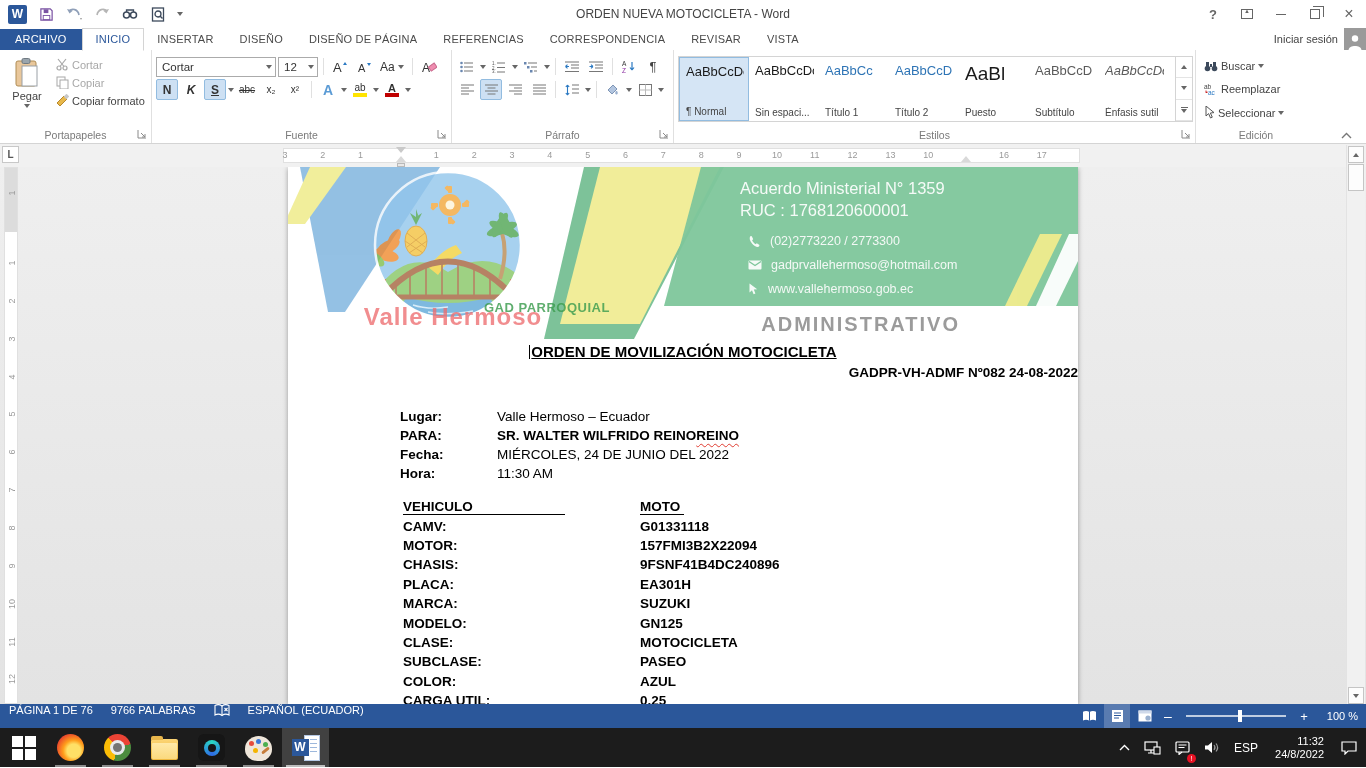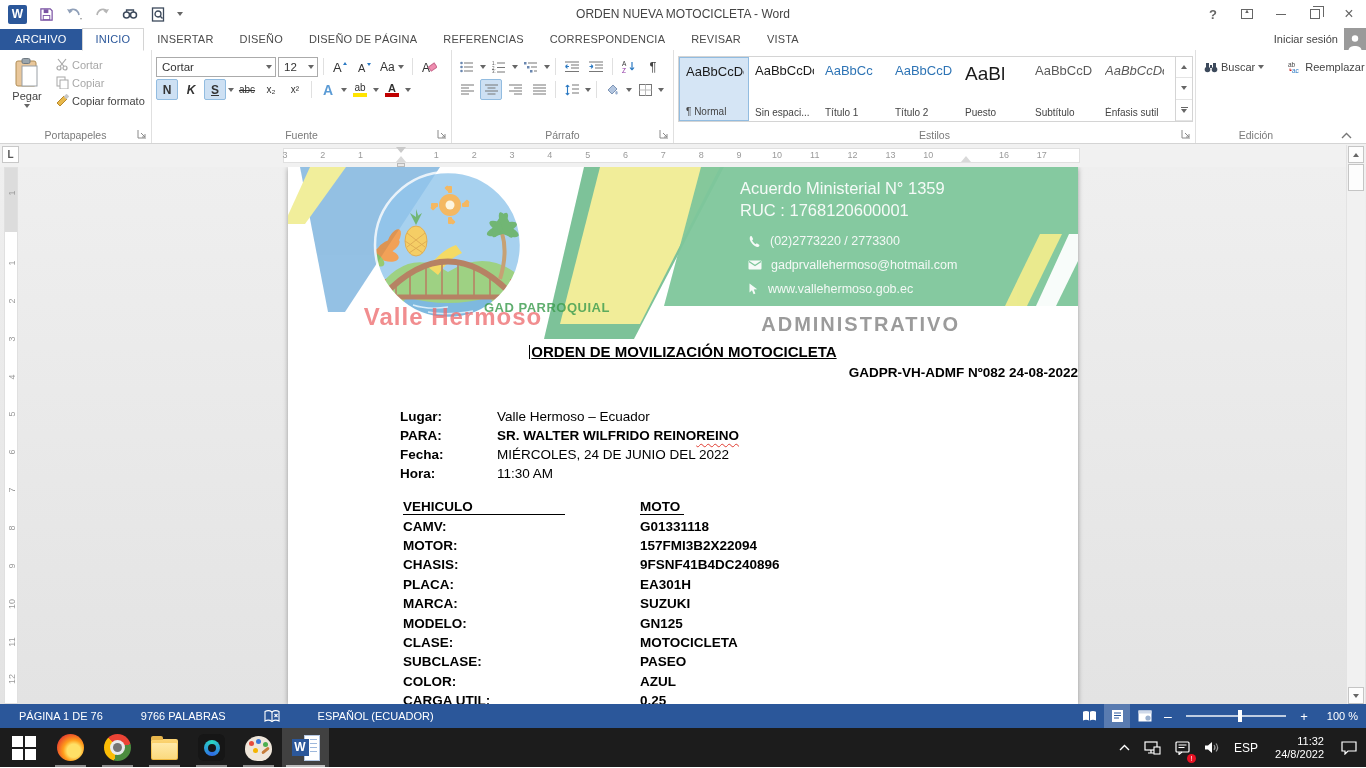--- a/index.html
+++ b/index.html
@@ -61,21 +61,21 @@
 .stylepre.gray{color:#5a5a5a}
 .stylepre.ital{font-style:italic;color:#5a5a5a}
 .stylescroll{width:17px;border-left:1px solid #d4d4d4;display:flex;flex-direction:column}
 .stylescroll div{flex:1;display:flex;align-items:center;justify-content:center;border-bottom:1px solid #e4e4e4}
 .tri-u{width:0;height:0;border-left:3px solid transparent;border-right:3px solid transparent;border-bottom:4px solid #666}
 .tri-dn{width:0;height:0;border-left:3px solid transparent;border-right:3px solid transparent;border-top:4px solid #666}
 .more-ico{display:flex;flex-direction:column;align-items:center}
 .more-ico i{display:block;width:7px;height:1px;background:#666;margin-bottom:1px}
 
 
-.edit-col{display:flex;flex-direction:row;gap:16px;padding-top:4px}
+.edit-col{display:flex;flex-direction:column;gap:7px;padding-top:4px}
 .collapse{position:absolute;right:14px;bottom:4px;color:#777;font-size:10px}
 
 
 .rulerrow{height:23px;background:#f1f1f1;position:relative}
 .tabsel{position:absolute;left:2px;top:2px;width:17px;height:17px;background:#fff;border:1px solid #c8c8c8;display:flex;align-items:center;justify-content:center;font-size:10px;color:#555;font-weight:bold}
 .hrule{position:absolute;left:283px;top:4px;width:797px;height:15px;background:#fff;border:1px solid #e0e0e0}
 .hrule-nums{position:absolute;left:266px;top:6px;display:flex}
 .hrule-num{width:37.85px;text-align:center;font-size:9px;color:#9a9a9a;flex:none}
 .ind-first{position:absolute;left:396px;top:3px;width:0;height:0;border-left:5px solid transparent;border-right:5px solid transparent;border-top:6px solid #c9c9c9}
 .ind-hang{position:absolute;left:396px;top:12px;width:0;height:0;border-left:5px solid transparent;border-right:5px solid transparent;border-bottom:6px solid #d9d9d9}
@@ -115,21 +115,21 @@
 .veh-head .c1{display:inline-block;width:162px;border-bottom:1.4px solid #000}
 .veh-head .c2{display:inline-block;border-bottom:1.4px solid #000;padding-right:4px}
 
 
 .vscroll{position:absolute;left:1346px;top:145px;width:19px;height:560px;background:#f1f1f1;border-left:1px solid #e3e3e3}
 .sarrow{position:absolute;left:1px;width:16px;height:17px;background:#fdfdfd;border:1px solid #c5c5c5;display:flex;align-items:center;justify-content:center}
 .sthumb{position:absolute;left:1px;top:19px;width:16px;height:27px;background:#fdfdfd;border:1px solid #c5c5c5}
 
 
 .statusbar{height:24px;background:#2b579a;color:#fff;display:flex;align-items:center;font-size:11px;position:relative}
-.sb-item{padding:0 19px;display:flex;align-items:center;gap:6px;height:100%}
+.sb-item{padding:0 9px;display:flex;align-items:flex-start;gap:6px;height:100%}
 .sb-right{position:absolute;right:8px;top:0;height:100%;display:flex;align-items:center;gap:2px}
 .viewbtn{width:26px;height:24px;display:flex;align-items:center;justify-content:center}
 .viewbtn.on{background:rgba(255,255,255,.22)}
 .zoomtrack{width:100px;height:2px;background:rgba(255,255,255,.7);position:relative;margin:0 8px}
 .zoomthumb{position:absolute;left:52px;top:-5px;width:4px;height:12px;background:#fff}
 .zoompct{width:44px;text-align:right}
 
 
 .taskbar{height:39px;background:#1c1c1c;display:flex;align-items:stretch;position:relative}
 .tbtn{width:47px;display:flex;align-items:center;justify-content:center;position:relative}

